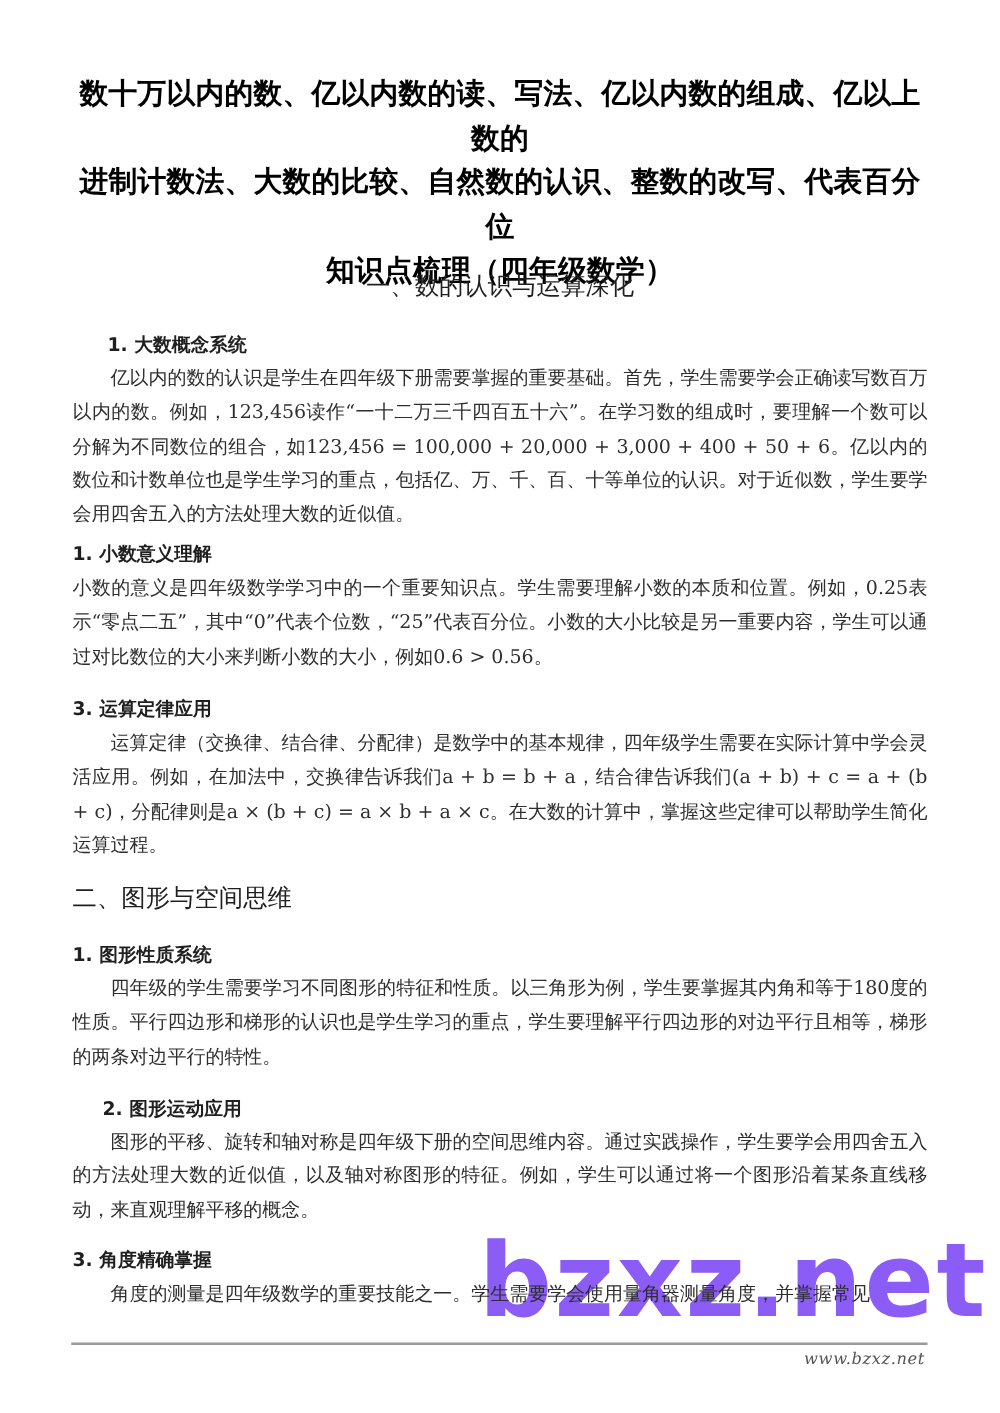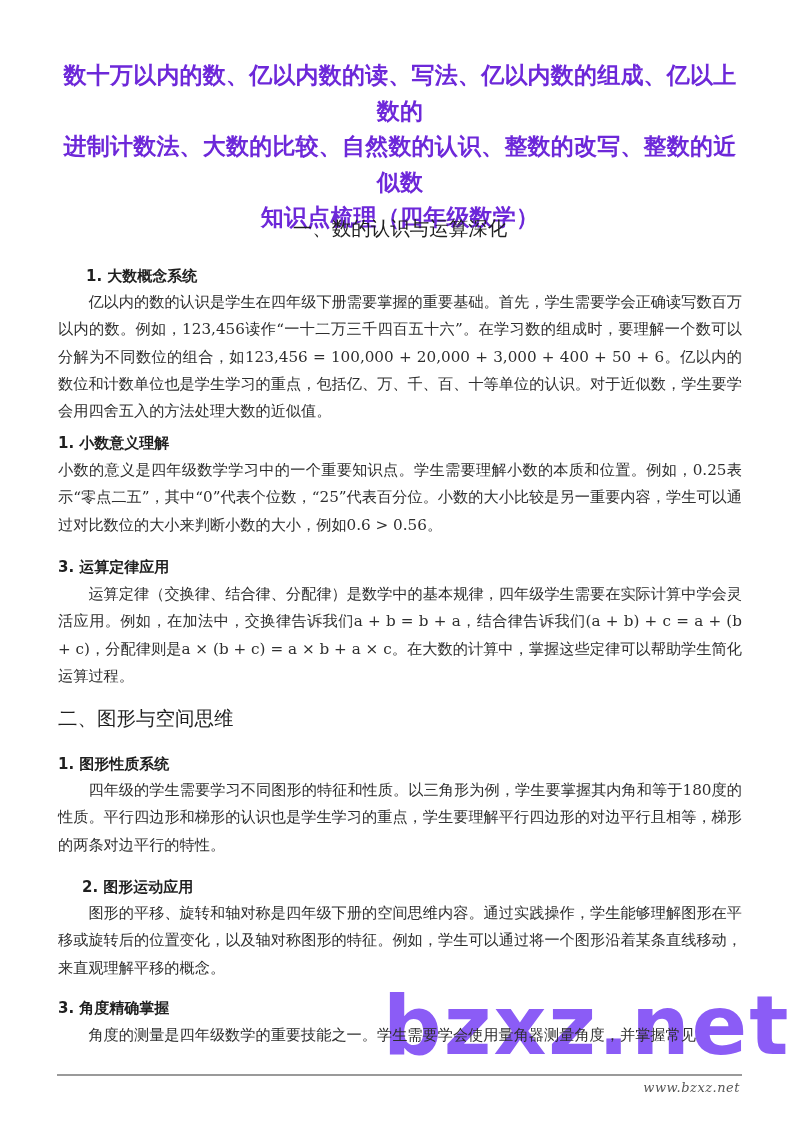--- a/index.html
+++ b/index.html
@@ -5,21 +5,21 @@
   html, body { margin: 0; padding: 0; background: #ffffff; }
   body {
     width: 800px; height: 1130px; position: relative; overflow: hidden;
     font-family: "DejaVu Serif", "Liberation Serif", serif;
     color: #2a2a2a;
   }
   .page { position: absolute; left: 58px; top: 0; width: 684px; }
   .title {
     position: absolute; left: 0; top: 58px; width: 684px;
     text-align: center; font-family: "DejaVu Sans", "Liberation Sans", sans-serif;
-    font-weight: bold; font-size: 23px; line-height: 35.5px; color: #6d28d9;
+    font-weight: bold; font-size: 23px; line-height: 35.5px; color: #000000;
     letter-spacing: 0.2px;
   }
   .h1 {
     position: absolute; left: 0; width: 684px;
     font-family: "DejaVu Sans", "Liberation Sans", sans-serif;
     font-size: 19.5px; line-height: 26px; color: #1f1f1f; font-weight: normal;
   }
   .h2 {
     position: absolute; left: 0; width: 684px;
     font-family: "DejaVu Sans", "Liberation Sans", sans-serif;
@@ -52,42 +52,42 @@
 </head>
 <body>
 
 <div class="watermark">bzxz.net</div>
 
 <div class="content-layer">
   <div class="page">
 
     <div class="title">
       <div>数十万以内的数、亿以内数的读、写法、亿以内数的组成、亿以上数的</div>
-      <div>进制计数法、大数的比较、自然数的认识、整数的改写、整数的近似数</div>
+      <div>进制计数法、大数的比较、自然数的认识、整数的改写、代表百分位</div>
       <div>知识点梳理（四年级数学）</div>
     </div>
 
     <div class="h1" style="top:216px;text-align:center;">一、数的认识与运算深化</div>
 
     <div class="h2" style="top:265px;margin-left:28px;">1. 大数概念系统</div>
     <p class="p indent" style="top:289px;">亿以内的数的认识是学生在四年级下册需要掌握的重要基础。首先，学生需要学会正确读写数百万以内的数。例如，123,456读作“一十二万三千四百五十六”。在学习数的组成时，要理解一个数可以分解为不同数位的组合，如123,456 = 100,000 + 20,000 + 3,000 + 400 + 50 + 6。亿以内的数位和计数单位也是学生学习的重点，包括亿、万、千、百、十等单位的认识。对于近似数，学生要学会用四舍五入的方法处理大数的近似值。</p>
 
     <div class="h2" style="top:432px;">1. 小数意义理解</div>
     <p class="p" style="top:457px;">小数的意义是四年级数学学习中的一个重要知识点。学生需要理解小数的本质和位置。例如，0.25表示“零点二五”，其中“0”代表个位数，“25”代表百分位。小数的大小比较是另一重要内容，学生可以通过对比数位的大小来判断小数的大小，例如0.6 &gt; 0.56。</p>
 
     <div class="h2" style="top:556px;">3. 运算定律应用</div>
     <p class="p indent" style="top:581px;">运算定律（交换律、结合律、分配律）是数学中的基本规律，四年级学生需要在实际计算中学会灵活应用。例如，在加法中，交换律告诉我们a + b = b + a，结合律告诉我们(a + b) + c = a + (b + c)，分配律则是a × (b + c) = a × b + a × c。在大数的计算中，掌握这些定律可以帮助学生简化运算过程。</p>
 
     <div class="h1" style="top:706px;">二、图形与空间思维</div>
 
     <div class="h2" style="top:753px;">1. 图形性质系统</div>
     <p class="p indent" style="top:777px;">四年级的学生需要学习不同图形的特征和性质。以三角形为例，学生要掌握其内角和等于180度的性质。平行四边形和梯形的认识也是学生学习的重点，学生要理解平行四边形的对边平行且相等，梯形的两条对边平行的特性。</p>
 
     <div class="h2" style="top:876px;margin-left:24px;">2. 图形运动应用</div>
-    <p class="p indent" style="top:900px;">图形的平移、旋转和轴对称是四年级下册的空间思维内容。通过实践操作，学生能够理解图形在平移或旋转后的位置变化，以及轴对称图形的特征。例如，学生可以通过将一个图形沿着某条直线移动，来直观理解平移的概念。</p>
+    <p class="p indent" style="top:900px;">图形的平移、旋转和轴对称是四年级下册的空间思维内容。通过实践操作，学生要学会用四舍五入的方法处理大数的近似值，以及轴对称图形的特征。例如，学生可以通过将一个图形沿着某条直线移动，来直观理解平移的概念。</p>
 
     <div class="h2" style="top:997px;">3. 角度精确掌握</div>
     <p class="p indent" style="top:1022px;">角度的测量是四年级数学的重要技能之一。学生需要学会使用量角器测量角度，并掌握常见</p>
 
   </div>
 
   <div class="footer-rule"></div>
   <div class="footer-url">www.bzxz.net</div>
 </div>
 

